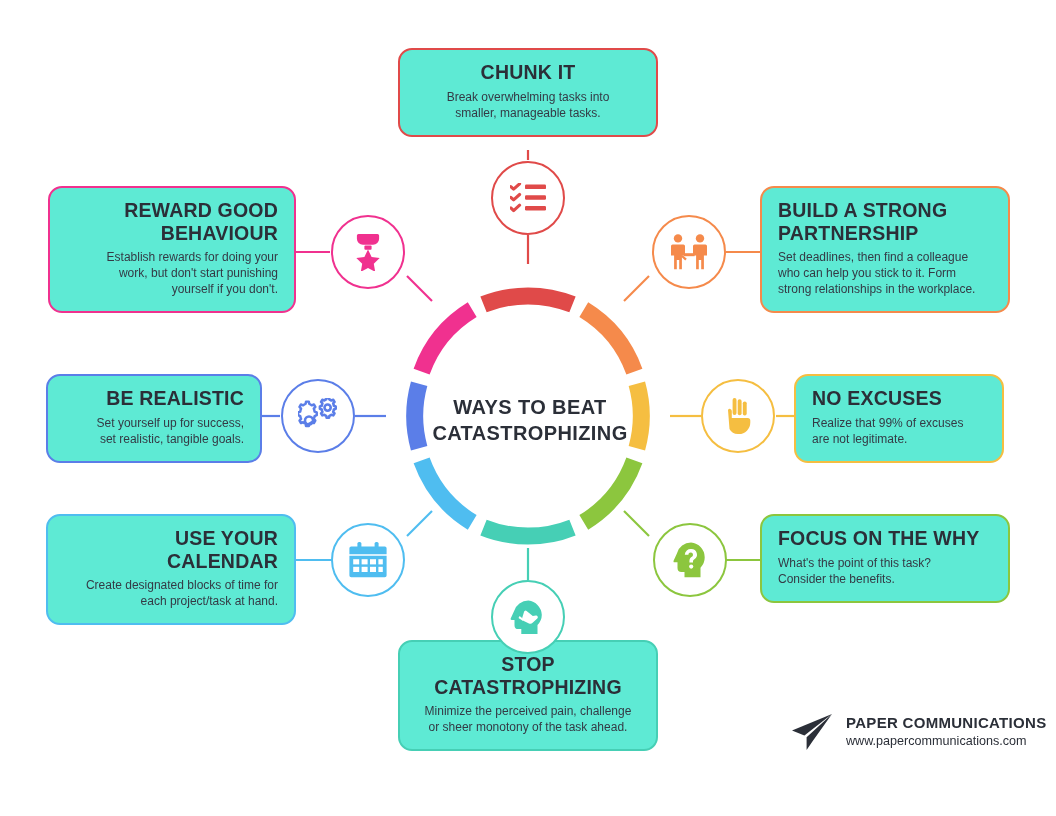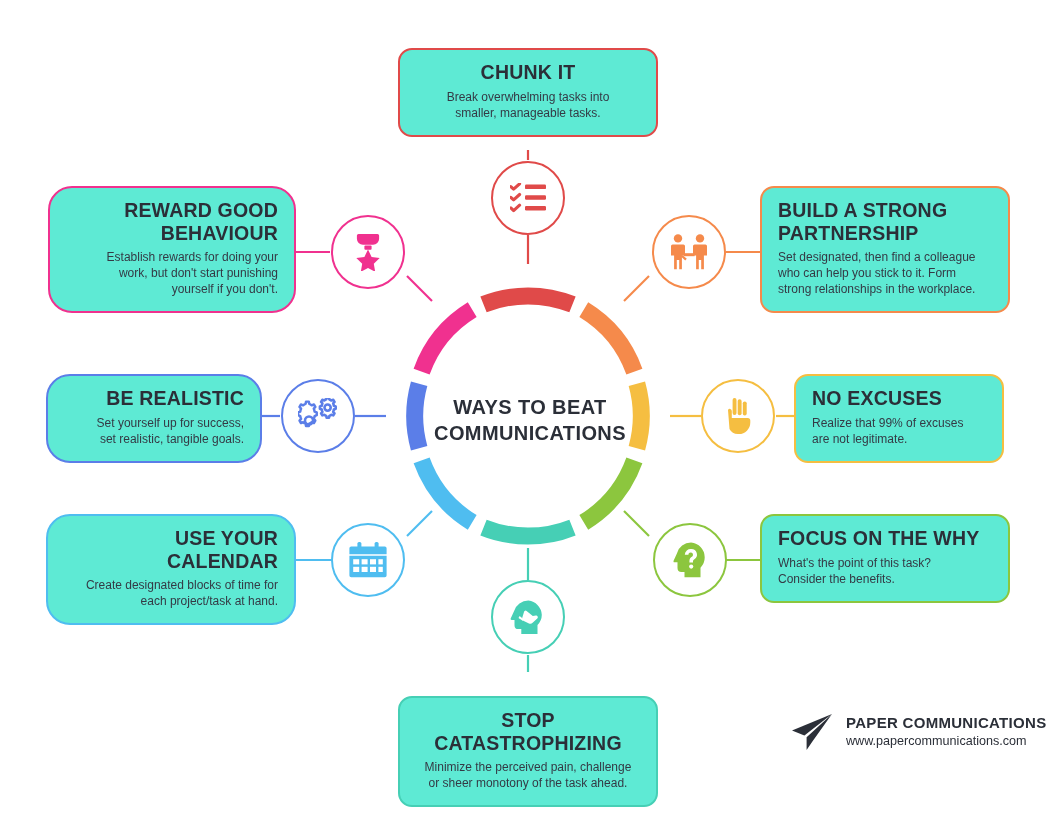--- a/index.html
+++ b/index.html
@@ -33,21 +33,21 @@
     line-height:1.16;
     color:#2b2f38;
   }
   .card p{
     margin:0;
     font-size:12px;
     line-height:1.33;
     color:#343a45;
   }
   .card.right{text-align:left;}
-  .card.left{text-align:right;border-radius:24px;}
+  .card.left{text-align:right;}
   .card.center{text-align:center;}
 
   
   .bubble{
     position:absolute;
     width:74px;height:74px;
     border-radius:50%;
     background:#fff;
     border:2.5px solid #ccc;
     box-sizing:border-box;
@@ -124,21 +124,21 @@
       <path stroke="#8CC63E" d="M 634.38 460.49 A 120 120 0 0 1 583.79 522.38"></path>
       <path stroke="#46CFB5" d="M 572.49 527.53 A 120 120 0 0 1 483.51 527.53"></path>
       <path stroke="#4FBDF0" d="M 472.21 522.38 A 120 120 0 0 1 421.62 460.49"></path>
       <path stroke="#5B7EE8" d="M 419.14 448.21 A 120 120 0 0 1 419.14 383.79"></path>
       <path stroke="#F0318F" d="M 421.62 371.51 A 120 120 0 0 1 472.21 309.62"></path>
     </g>
   </svg>
 
   <div class="center-title">
     <div>WAYS TO BEAT</div>
-    <div>COMMUNICATIONS</div>
+    <div>CATASTROPHIZING</div>
   </div>
 
   <div class="card center" style="left:398px;top:48px;width:260px;border-color:#E04A49;">
     <h3>CHUNK IT</h3>
     <p>
       <span>Break overwhelming tasks into</span><br>
       <span>smaller, manageable tasks.</span>
     </p>
   </div>
   <div class="bubble" style="left:491px;top:161px;border-color:#E04A49;">
@@ -176,21 +176,21 @@
       </g>
     </svg>
   </div>
 
   <div class="card right" style="left:760px;top:186px;width:250px;border-color:#F58A4B;">
     <h3>
       <span>BUILD A STRONG</span><br>
       <span>PARTNERSHIP</span>
     </h3>
     <p>
-      <span>Set designated, then find a colleague</span><br>
+      <span>Set deadlines, then find a colleague</span><br>
       <span>who can help you stick to it. Form</span><br>
       <span>strong relationships in the workplace.</span>
     </p>
   </div>
   <div class="bubble" style="left:652px;top:215px;border-color:#F58A4B;">
     <svg width="42" height="36" viewBox="0 0 42 36">
       <g fill="#F58A4B">
 
         <circle cx="10" cy="4.4" r="4.2"></circle>
         <path d="M4.6 10.4 h10.8 a1.6 1.6 0 0 1 1.6 1.6 v9.4 h-3.1 v13.8 h-2.7 v-9.1 h-2.4 v9.1 h-2.7 v-13.8 h-3.1 v-9.4 a1.6 1.6 0 0 1 1.6 -1.6 z"></path>
@@ -278,21 +278,21 @@
   <div class="bubble" style="left:653px;top:523px;border-color:#8CC63E;">
     <svg width="34" height="36" viewBox="0 0 34 36">
       <path fill="#8CC63E" d="M18.0 0.6 a14.6 14.6 0 0 0 -14.1 10.8 l-3.2 7.2 a1.2 1.2 0 0 0 1.1 1.7 h2.7 v5.6 a4.0 4.0 0 0 0 4.0 4.0 h3.0 v5.4 h16.0 v-9.6 a14.4 14.4 0 0 0 4.2 -10.2 a14.8 14.8 0 0 0 -13.7 -14.9 z"></path>
       <g fill="#ffffff">
         <path d="M18.4 7.0 a5.6 5.6 0 0 1 3.0 10.3 c-1.0 0.7 -1.4 1.2 -1.4 2.3 v1.0 h-3.6 v-1.4 c0 -2.2 0.8 -3.3 2.5 -4.4 a2.3 2.3 0 1 0 -3.5 -2.0 h-3.6 a5.9 5.9 0 0 1 6.6 -5.8 z"></path>
         <circle cx="18.2" cy="24.6" r="2.1"></circle>
       </g>
     </svg>
   </div>
 
-  <div class="card center" style="left:398px;top:696px;width:260px;border-color:#46CFB5;">
+  <div class="card center" style="left:398px;top:640px;width:260px;border-color:#46CFB5;">
     <h3>STOP CATASTROPHIZING</h3>
     <p>
       <span>Minimize the perceived pain, challenge</span><br>
       <span>or sheer monotony of the task ahead.</span>
     </p>
   </div>
   <div class="bubble" style="left:491px;top:580px;border-color:#46CFB5;">
     <svg width="36" height="34" viewBox="0 0 36 34">
       <path fill="#46CFB5" d="M18.4 0.6 a15.0 15.0 0 0 0 -14.4 10.6 l-3.2 7.0 a1.2 1.2 0 0 0 1.1 1.7 h2.6 v5.3 a3.9 3.9 0 0 0 3.9 3.9 h2.9 v5.0 h16.2 v-9.2 a14.6 14.6 0 0 0 4.3 -10.2 a15.0 15.0 0 0 0 -13.4 -14.1 z"></path>
       <g fill="#ffffff">

